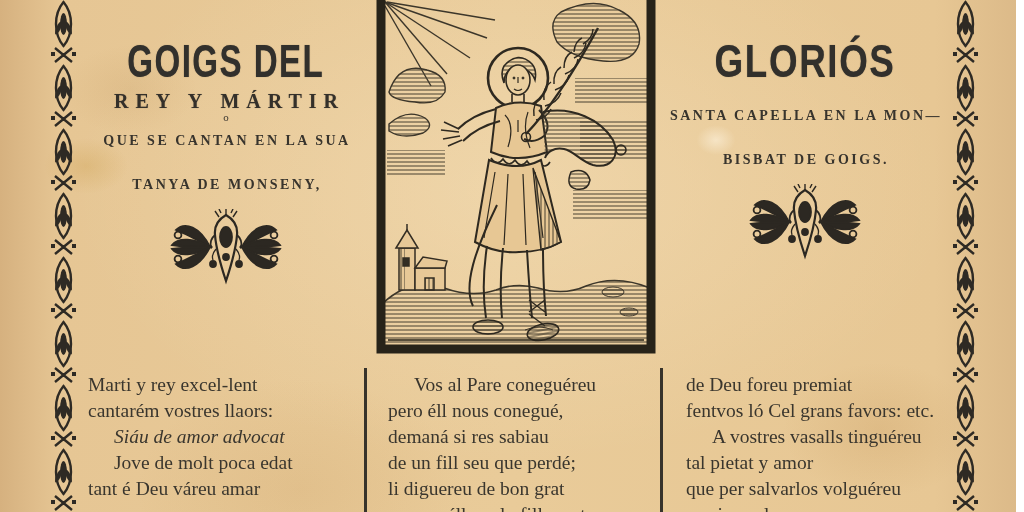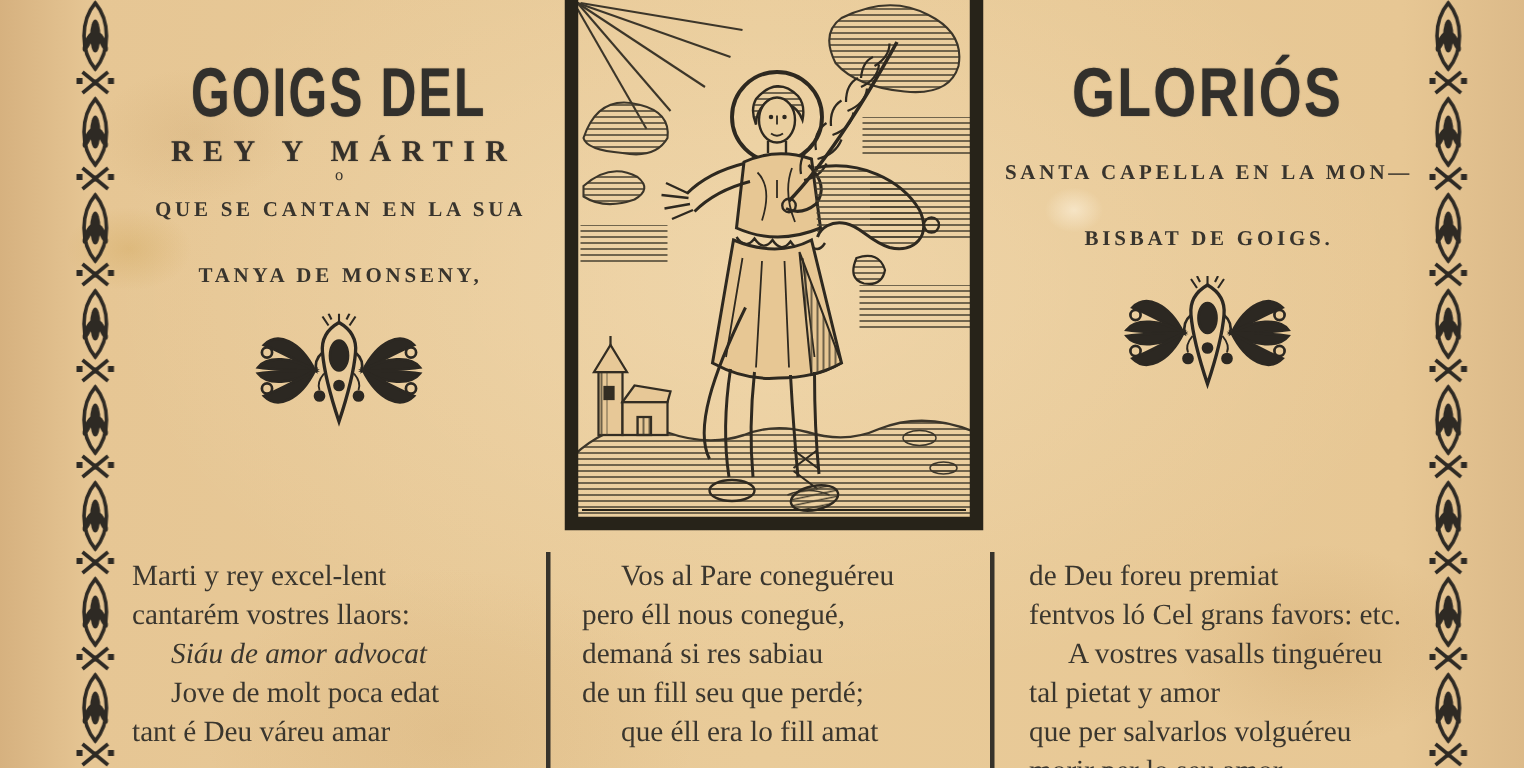--- a/index.html
+++ b/index.html
@@ -241,20 +241,21 @@
     <p>tant é Deu váreu amar</p>
   </div>
 
   <div class="vrule" style="left:364px"></div>
 
   <div class="vcol" style="left:388px;width:266px">
     <p class="ind">Vos al Pare coneguéreu</p>
     <p>pero éll nous conegué,</p>
     <p>demaná si res sabiau</p>
     <p>de un fill seu que perdé;</p>
+    <p>li diguereu de bon grat</p>
     <p class="ind">que éll era lo fill amat</p>
   </div>
 
   <div class="vrule" style="left:660px"></div>
 
   <div class="vcol" style="left:686px;width:266px">
     <p>de Deu foreu premiat</p>
     <p>fentvos ló Cel grans favors: etc.</p>
     <p class="ind">A vostres vasalls tinguéreu</p>
     <p>tal pietat y amor</p>

